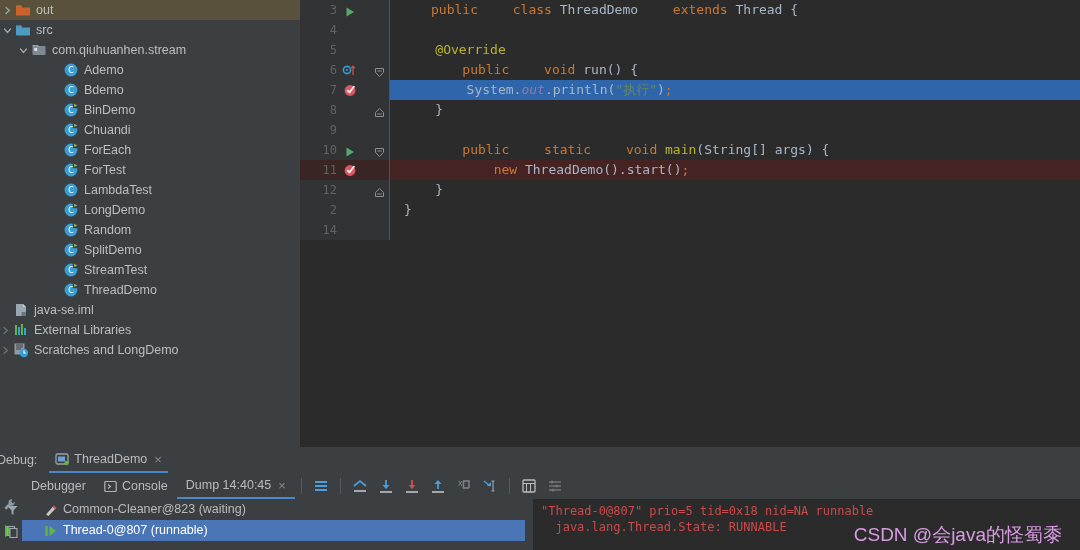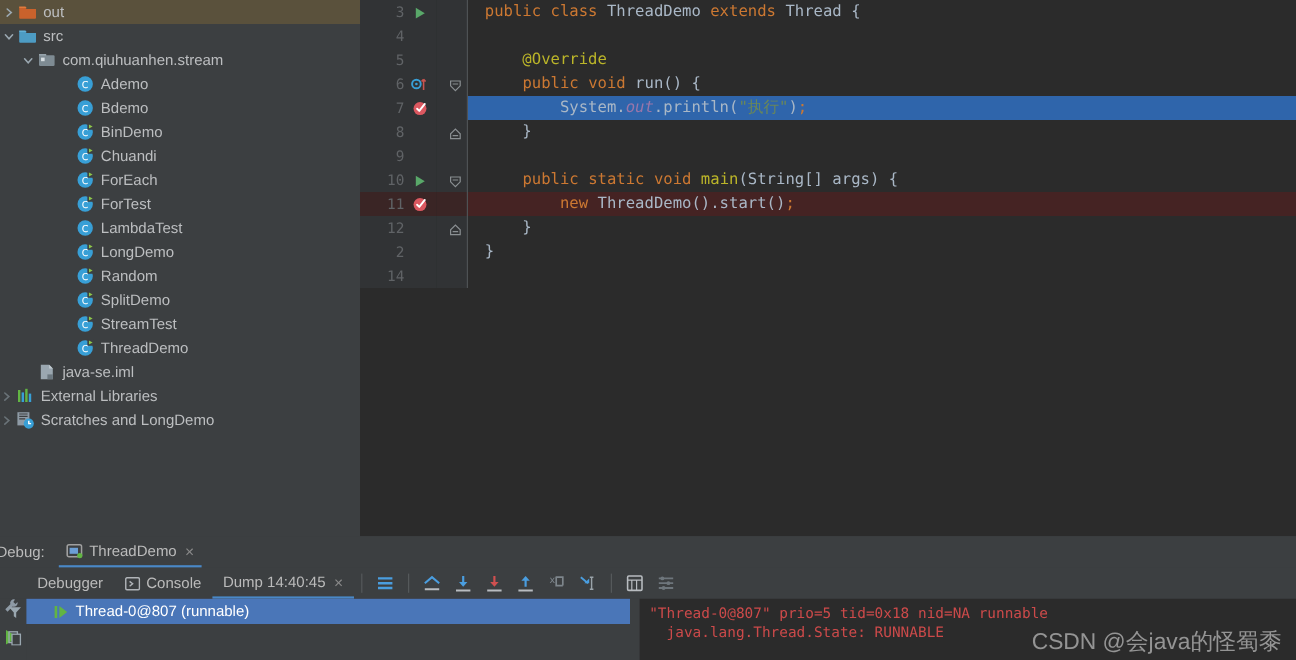--- a/index.html
+++ b/index.html
@@ -78,21 +78,21 @@
     color: #a9b7c6;
   }
   .code-line.hl-select .code-text,
   .code-line.hl-select .pad-left { background: #2f65ab; }
   .code-line.hl-break .code-text,
   .code-line.hl-break .pad-left { background: #452323; }
   .code-line.hl-break .gutter,
   .code-line.hl-break .gutter-icons,
   .code-line.hl-break .fold { background: #3a2525; }
 
-  .kw   { color: #cc7832; }
+  .kw   { color: #cc7832; margin-left: 27px; }
   .cls  { color: #a9b7c6; }
   .ann  { color: #bbb529; }
   .str  { color: #6a8759; }
   .fld  { color: #9876aa; font-style: italic; }
   .sem  { color: #cc7832; }
   .plain{ color: #a9b7c6; }
 
   .gi { position: absolute; }
 
   
@@ -158,22 +158,22 @@
     width: 547px; height: 51px;
     background: #2b2b2b;
     padding: 4px 0 0 8px;
     font-family: "DejaVu Sans Mono", monospace;
     font-size: 12px;
     color: #cc4a4a;
     white-space: pre;
     line-height: 16px;
   }
   #watermark {
-    position: absolute; right: 12px; bottom: 2px;
-    font-size: 19px; color: #a3a3a3;
+    position: absolute; right: 18px; bottom: 2px;
+    font-size: 19px; color: #f0abfc;
     opacity: .88;
     font-family: "Liberation Sans", sans-serif;
     pointer-events: none;
     white-space: nowrap;
   }
   .filter-icons { position: absolute; left: 2px; top: 53px; width: 20px; }
 </style>
 </head>
 <body>
 
@@ -324,21 +324,21 @@
       <div class="tree-row" style="padding-left: 50px;">
         <span class="arrow"><span style="display:inline-block;width:11px"></span></span>
         <span class="tree-icon"><svg width="16" height="16" viewBox="0 0 16 16">
             <circle cx="8" cy="8" r="6.4" fill="#389fd6"></circle>
             <text x="8" y="11" font-size="8" font-family="DejaVu Sans, sans-serif" fill="#ffffff" text-anchor="middle">C</text>
             <rect x="9.8" y="0.6" width="5.6" height="5.6" rx="1" fill="#3c3f41"></rect>
             <path d="M11.1 1.8 L14.2 3.4 L11.1 5 Z" fill="#8ec64a"></path>
           </svg></span>
         <span class="tree-label">ThreadDemo</span>
       </div>
-      <div class="tree-row" style="padding-left: 18px;">
+      <div class="tree-row" style="">
         <span class="arrow"><span style="display:inline-block;width:11px"></span></span>
         <span class="tree-icon"><svg width="16" height="16" viewBox="0 0 16 16">
             <path d="M3 2h7l3 3v9H3z" fill="#9aa7b0"></path>
             <path d="M10 2l3 3h-3z" fill="#c3ccd2"></path>
             <rect x="8.5" y="10" width="4.5" height="4" fill="#6b777f"></rect>
           </svg></span>
         <span class="tree-label">java-se.iml</span>
       </div>
       <div class="tree-row">
         <span class="arrow">
@@ -538,20 +538,27 @@
       </div>
       <div style="height:21px;display:flex;align-items:center;justify-content:center;">
         <svg width="13" height="13" viewBox="0 0 13 13">
           <rect x="1.5" y="1.5" width="7" height="9" fill="none" stroke="#9aa7b0" stroke-width="1.1"></rect>
           <rect x="4" y="3.5" width="7" height="9" fill="#3c3f41" stroke="#9aa7b0" stroke-width="1.1"></rect>
         </svg>
       </div>
     </div>
 
     <div id="thread-list">
+        <div class="thread-row">
+          <span class="th-icon"><svg width="14" height="14" viewBox="0 0 14 14">
+              <path d="M2 11.5 L9.5 3 L12 5 L4.5 13 Z" fill="#c8c8c8"></path>
+              <path d="M9 3.2 L12 5.6" stroke="#d05050" stroke-width="2"></path>
+            </svg></span>
+          <span>Common-Cleaner@823 (waiting)</span>
+        </div>
         <div class="thread-row active">
           <span class="th-icon"><svg width="14" height="14" viewBox="0 0 14 14">
               <rect x="1.5" y="2" width="2.2" height="10" fill="#62b543"></rect>
               <path d="M5.5 2 L12 7 L5.5 12 Z" fill="#62b543"></path>
             </svg></span>
           <span>Thread-0@807 (runnable)</span>
         </div>
       </div>
 
     <div id="dump-output"><span>"Thread-0@807" prio=5 tid=0x18 nid=NA runnable</span>

